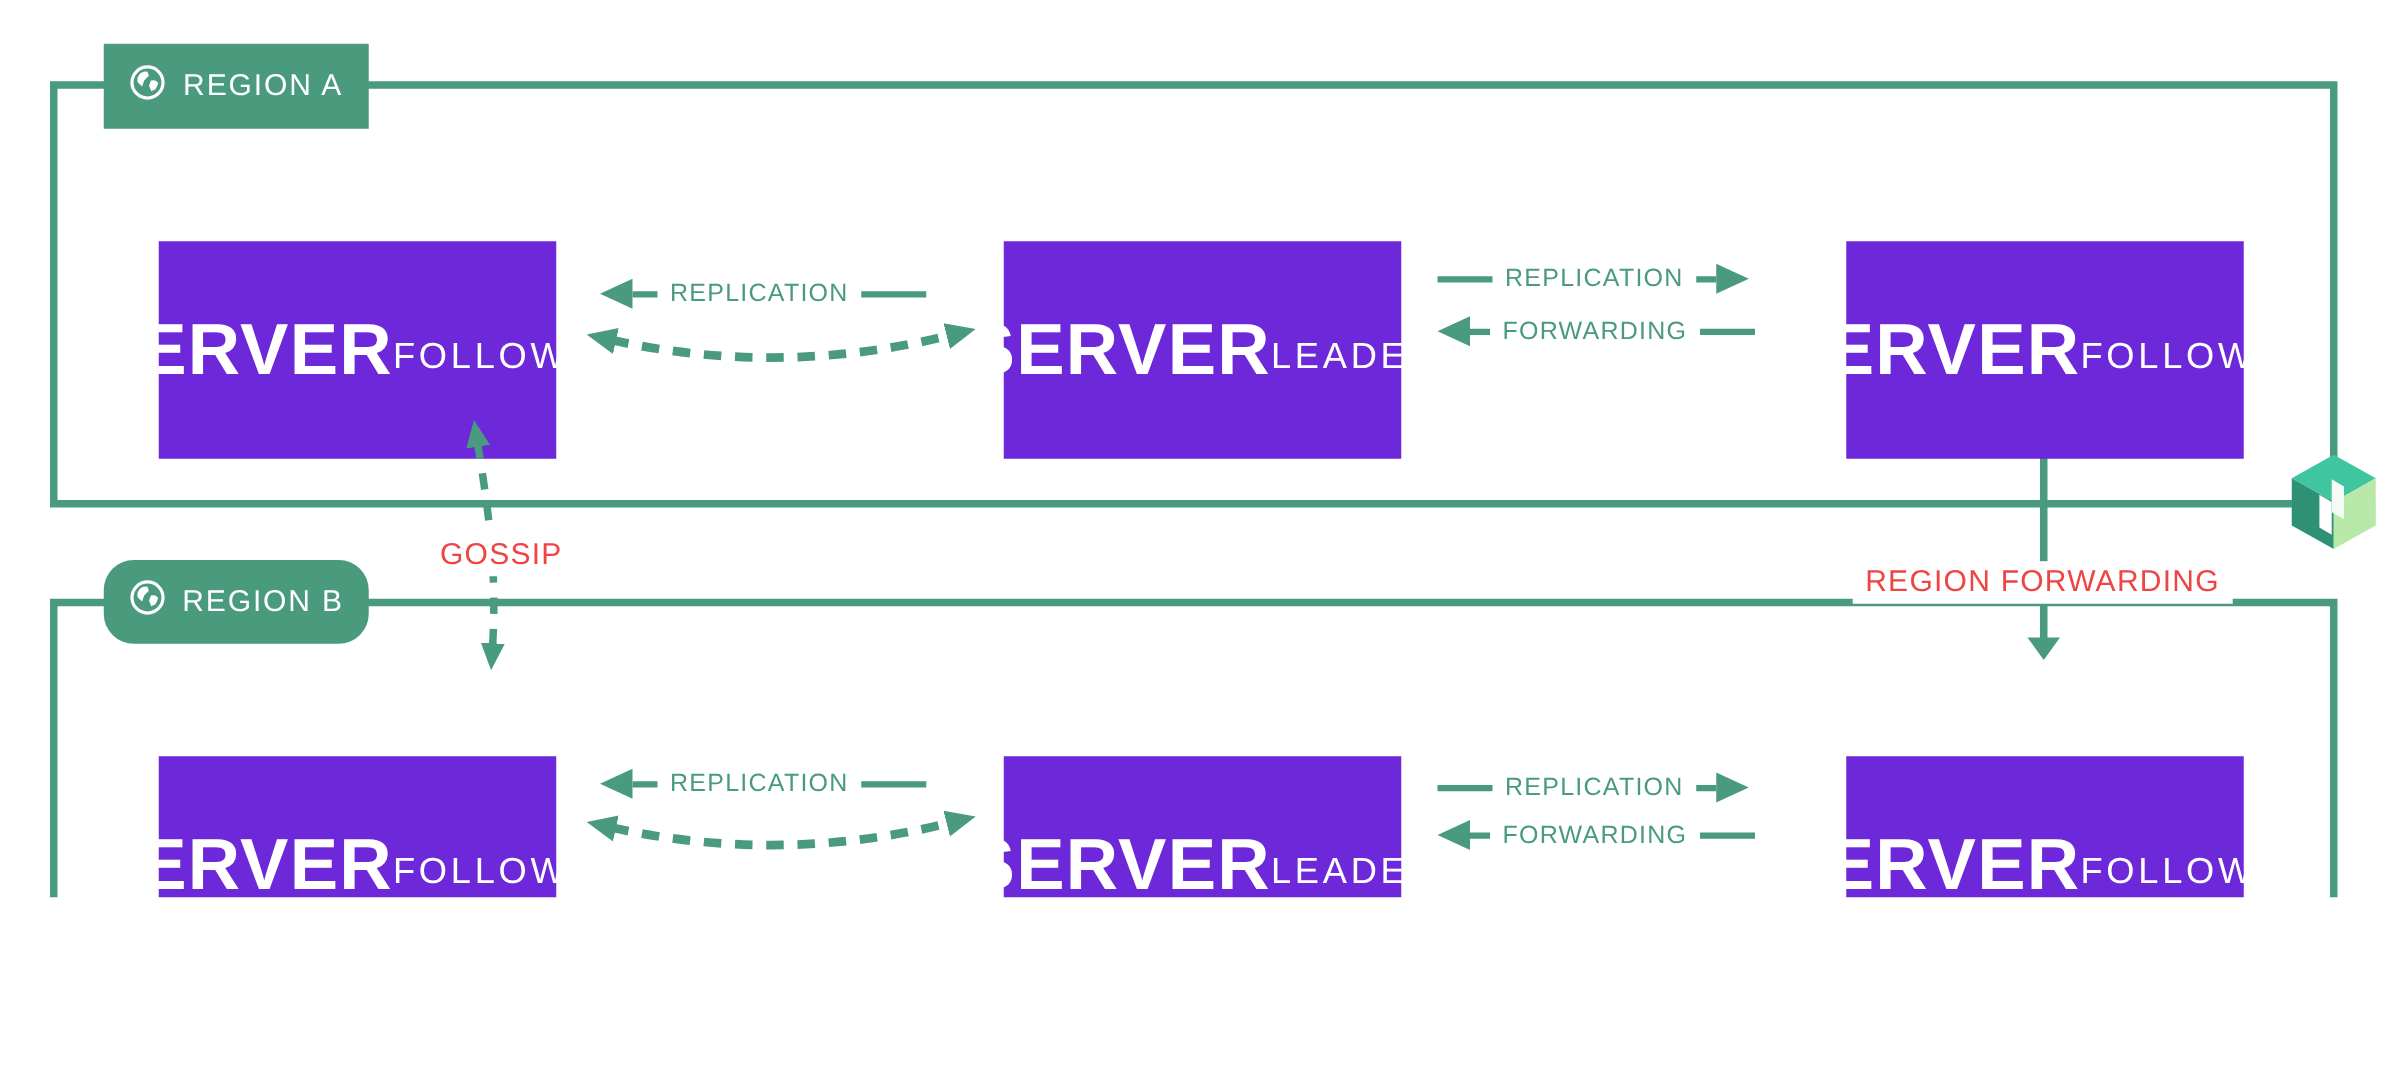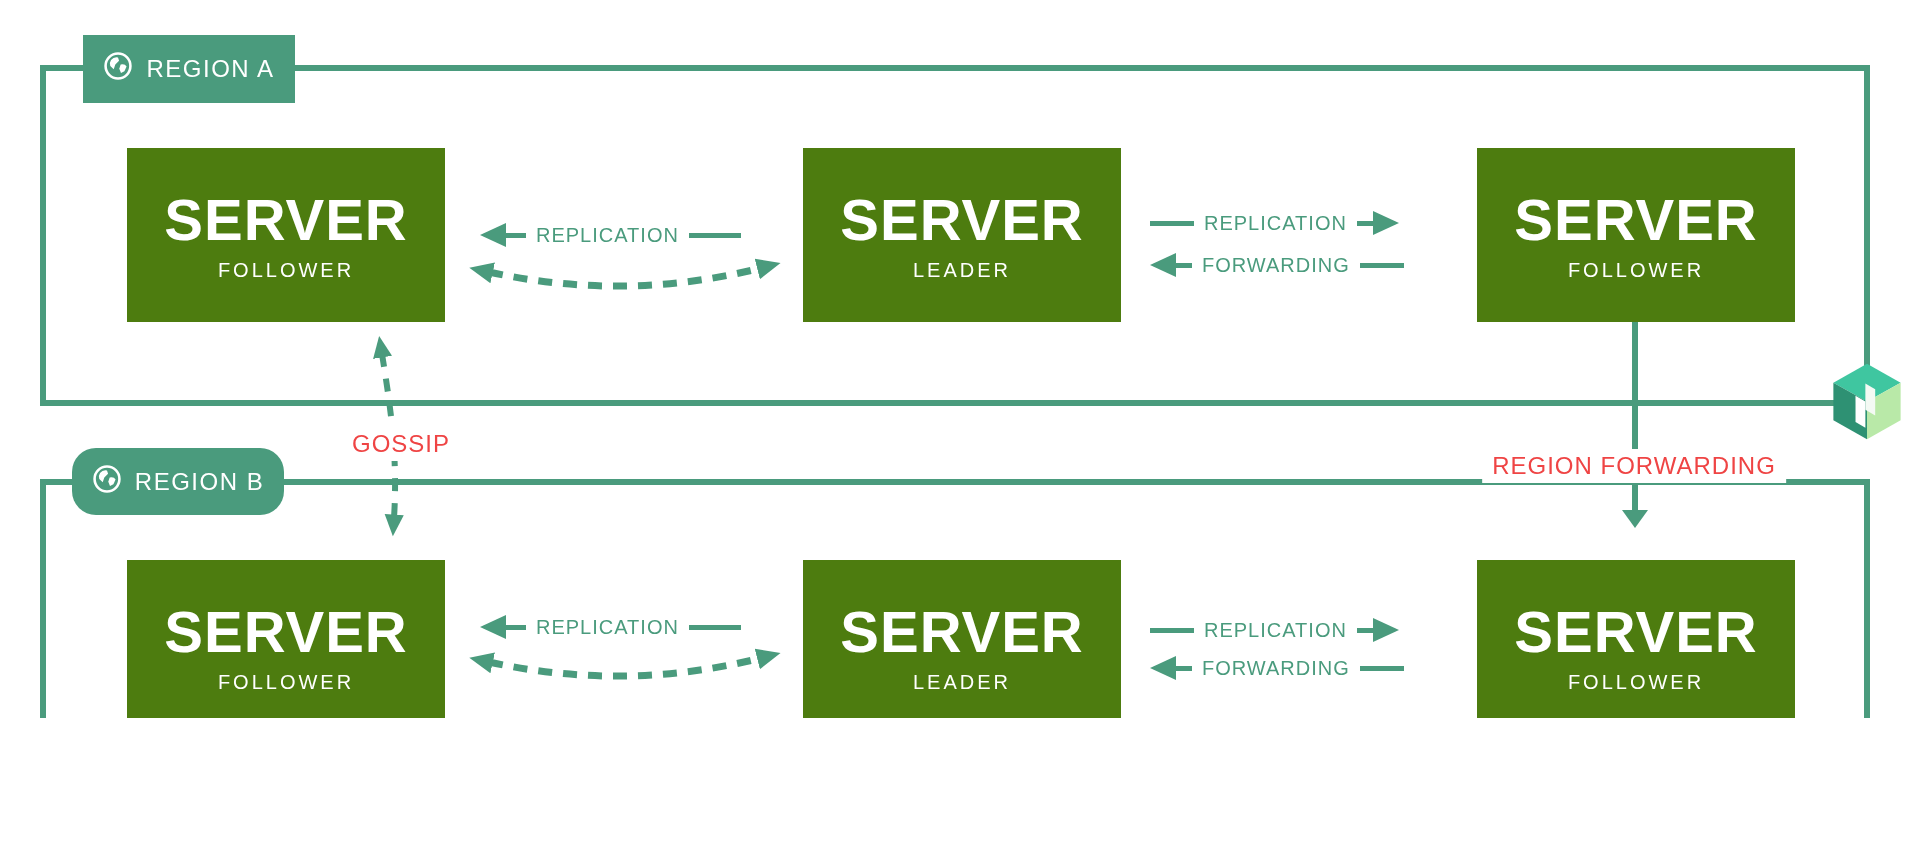--- a/index.html
+++ b/index.html
@@ -7,26 +7,26 @@
           font-family:"Liberation Sans",sans-serif;overflow:hidden;}
 
   .region-border{position:absolute;border:6px solid #4a9b7d;z-index:1;}
   #regionA-border{left:40px;top:65px;width:1818px;height:329px;}
   #regionB-border{left:40px;top:479px;width:1818px;height:327px;}
 
   .region-label{position:absolute;background:#4a9b7d;color:#ffffff;display:flex;
     align-items:center;justify-content:center;gap:13px;font-size:24px;
     letter-spacing:1.5px;z-index:3;}
   #labelA{left:83px;top:35px;width:212px;height:68px;}
-  #labelB{left:72px;top:448px;width:212px;height:67px;border-radius:24px;}
+  #labelB{left:83px;top:448px;width:212px;height:67px;border-radius:24px;}
 
-  .server{position:absolute;width:318px;height:174px;background:#4d7c0f;color:#ffffff;
-    display:flex;flex-direction:column;align-items:center;justify-content:center;z-index:2;}
+  .server{position:absolute;width:318px;height:174px;background:#6d28d9;color:#ffffff;
+    display:flex;flex-direction:row;align-items:center;justify-content:center;z-index:2;margin-top:45px;}
   .server-title{font-size:58px;font-weight:bold;letter-spacing:1px;line-height:1;}
-  .server-role{font-size:20px;letter-spacing:3px;margin-top:11px;line-height:1;}
+  .server-role{font-size:29px;letter-spacing:3px;margin-top:11px;line-height:1;}
 
   .h-arrow{position:absolute;display:flex;align-items:center;color:#4a9b7d;
     font-size:20px;letter-spacing:1px;z-index:2;height:30px;white-space:nowrap;}
   .seg{height:5px;background:#4a9b7d;}
   .tri-left{width:0;height:0;border-top:12px solid transparent;
     border-bottom:12px solid transparent;border-right:26px solid #4a9b7d;}
   .tri-right{width:0;height:0;border-top:12px solid transparent;
     border-bottom:12px solid transparent;border-left:26px solid #4a9b7d;}
   .arrow-label{padding:0 10px;}
 

